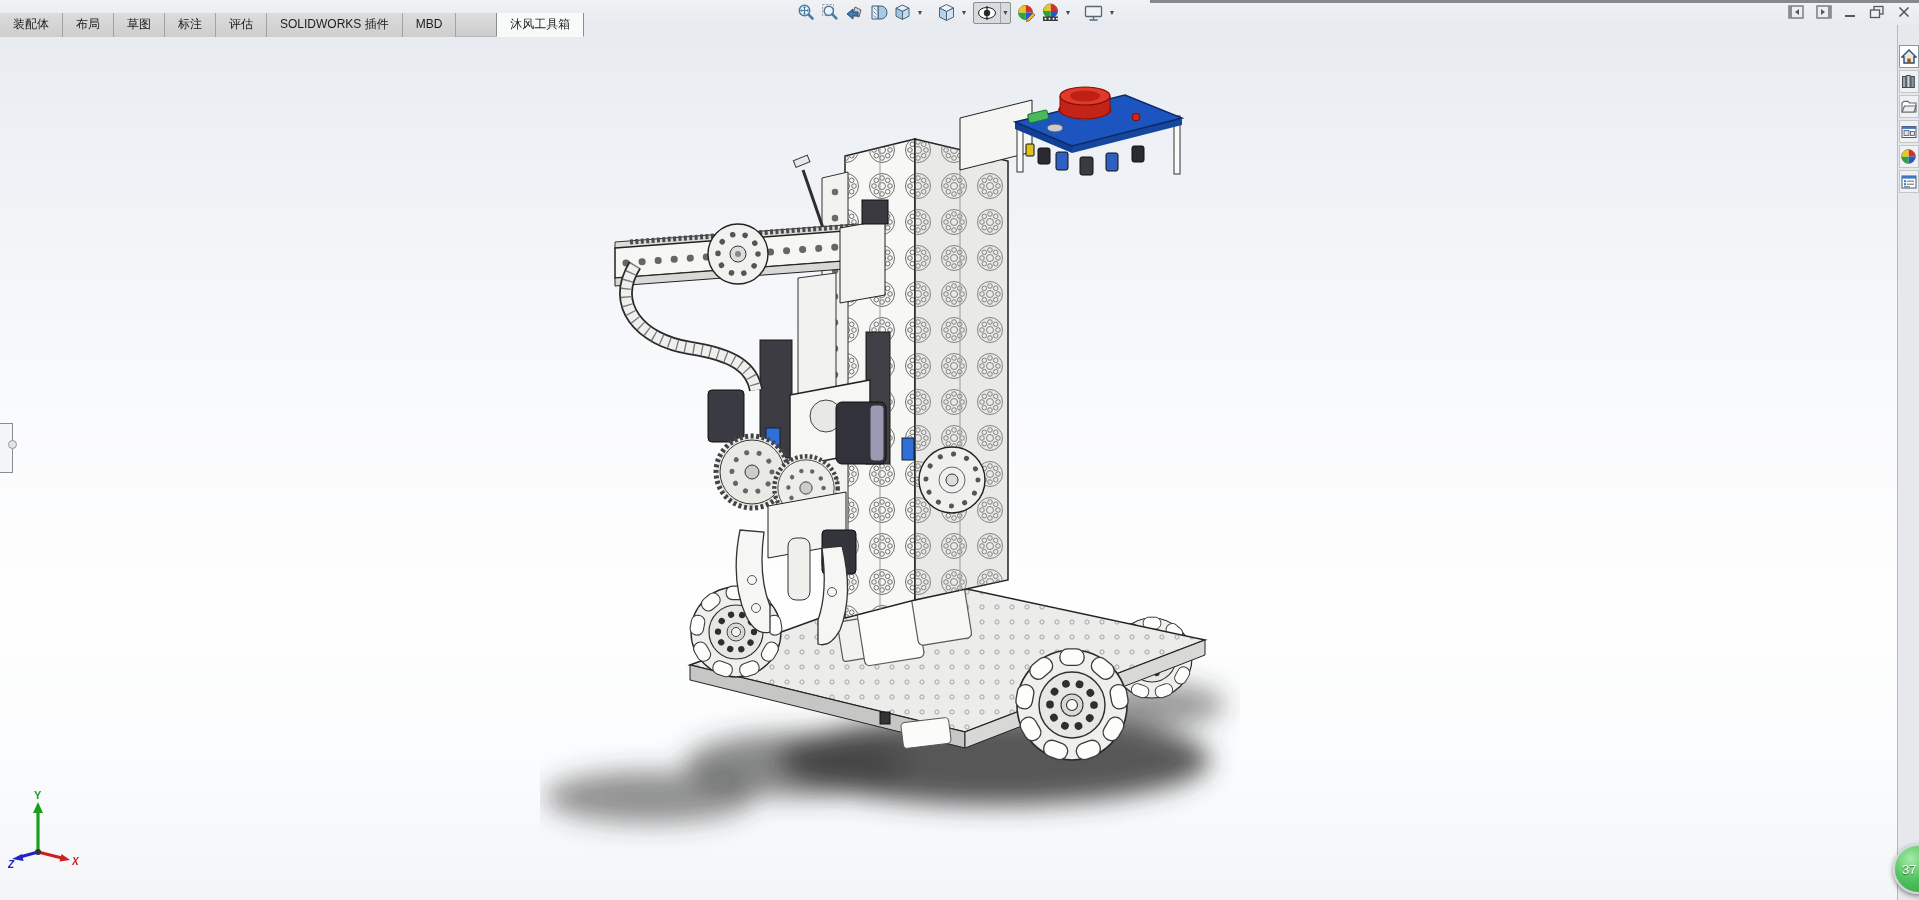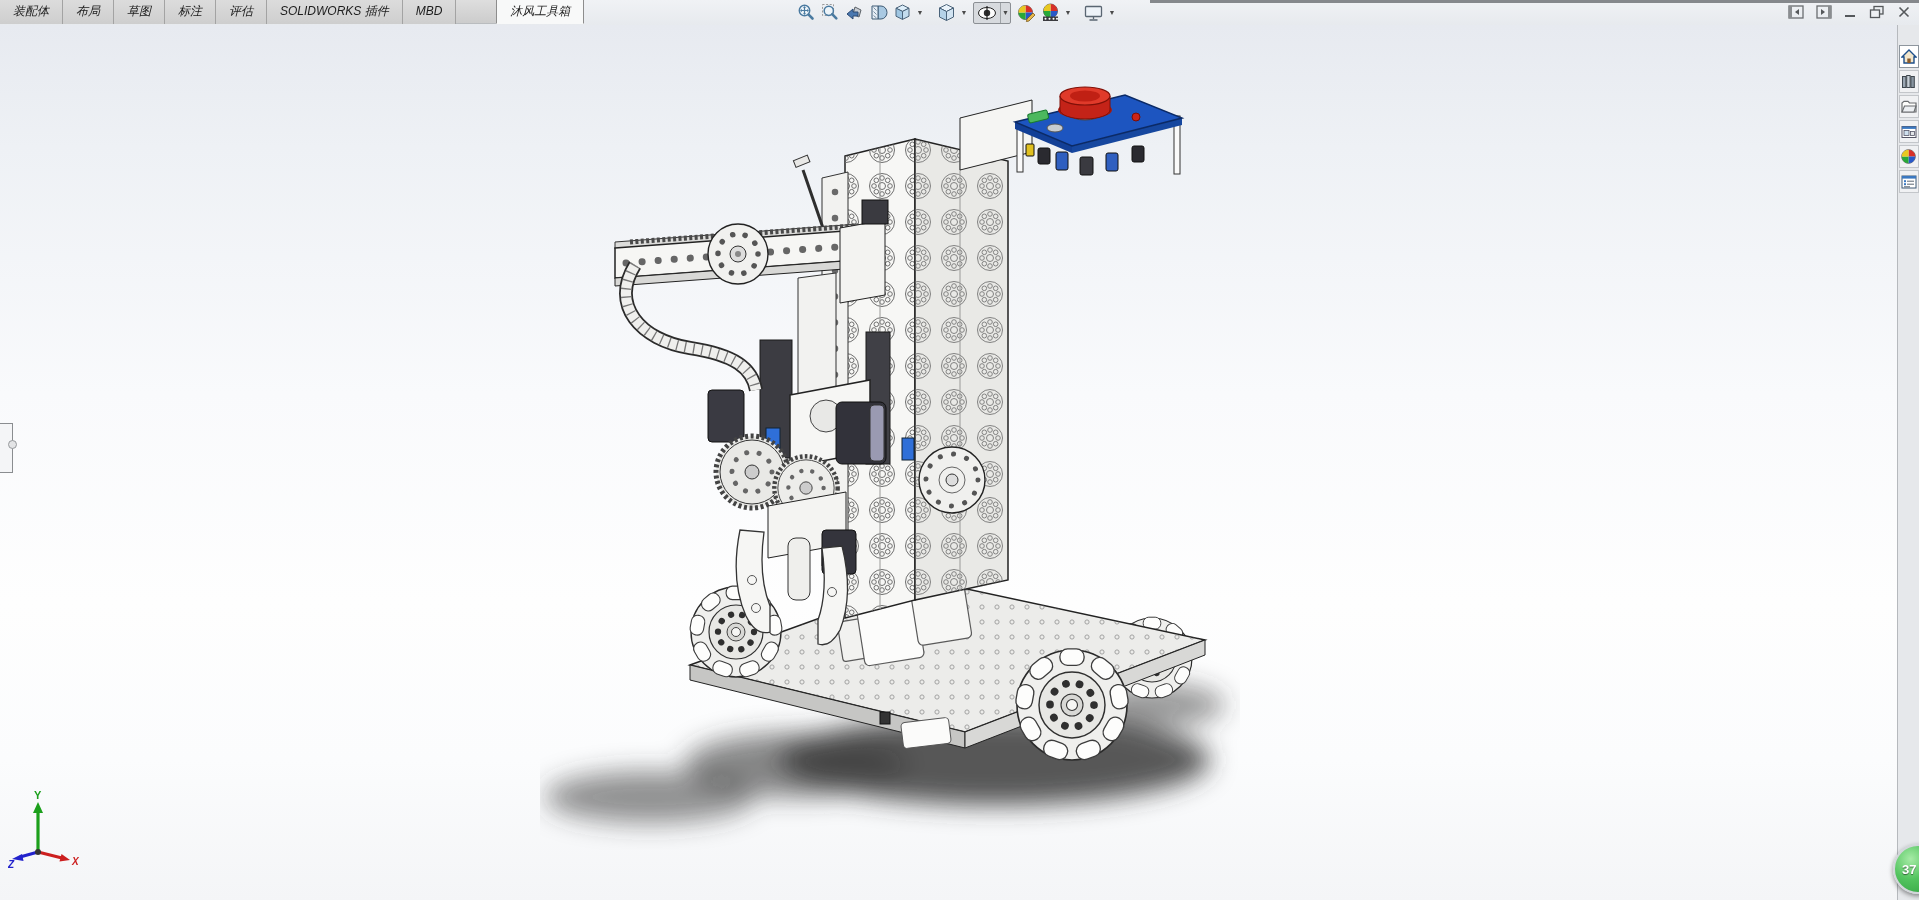--- a/index.html
+++ b/index.html
@@ -4,22 +4,22 @@
 <style>
   * { margin:0; padding:0; box-sizing:border-box; }
   html,body { width:1919px; height:900px; overflow:hidden;
     font-family:"Liberation Sans", sans-serif; background:#fff; }
 
   
   .topbar { position:absolute; left:0; top:0; width:1919px; height:25px;
     background:linear-gradient(#f0f2f5,#e7eaee); z-index:40; }
   .top-dark-line { position:absolute; left:1150px; top:0; right:0; height:3px;
     background:#85888c; }
-  .tabs-strip { position:absolute; left:0; top:0; height:24px; display:flex;
-    background:linear-gradient(#dedede,#cccccc); border-bottom:1px solid #b9bcbf;font-style:italic; }
+  .tabs-strip { position:absolute; left:0; top:13px; height:24px; display:flex;
+    background:linear-gradient(#dedede,#cccccc); border-bottom:1px solid #b9bcbf; }
   .tab { height:24px; line-height:23px; padding:0 13px; font-size:12px; color:#1c1c1c;
     border-right:1px solid #a3a3a3; white-space:nowrap; cursor:default;
     background:linear-gradient(#dcdcdc,#cecece); }
   .tab.active { background:#f8f9f9; border-left:1px solid #8d8d8d;
     border-right:1px solid #8d8d8d; border-bottom:1px solid #f8f9f9;margin-left:40px; }
 
   
   .headsup { position:absolute; left:795px; top:1px; height:23px; display:flex;
     align-items:center; gap:2px; }
   .hb { border:none; background:transparent; width:22px; height:22px; display:flex;
@@ -59,21 +59,21 @@
 
   
   .triad { position:absolute; left:8px; top:763px; }
 
   
   .rec-badge { position:absolute; left:1893px; top:844px; width:50px; height:50px;
     border-radius:50%; border:2px solid #d2d6da; z-index:60;
     background:radial-gradient(circle at 34% 28%, #a6eba6 0%, #53c45f 45%, #2d9e3e 100%);
     box-shadow:0 2px 5px rgba(0,0,0,.45); }
   .rec-badge span { position:absolute; left:7px; top:16px; color:#fff; font-size:13px;
-    font-weight:bold; text-shadow:0 1px 1px rgba(0,0,0,.5); }
+    font-weight:normal; text-shadow:0 1px 1px rgba(0,0,0,.5); }
 </style>
 </head>
 <body>
 
 <div class="topbar">
   <div class="top-dark-line"></div>
 
   <div class="tabs-strip">
     <div class="tab">装配体</div>
     <div class="tab">布局</div>

